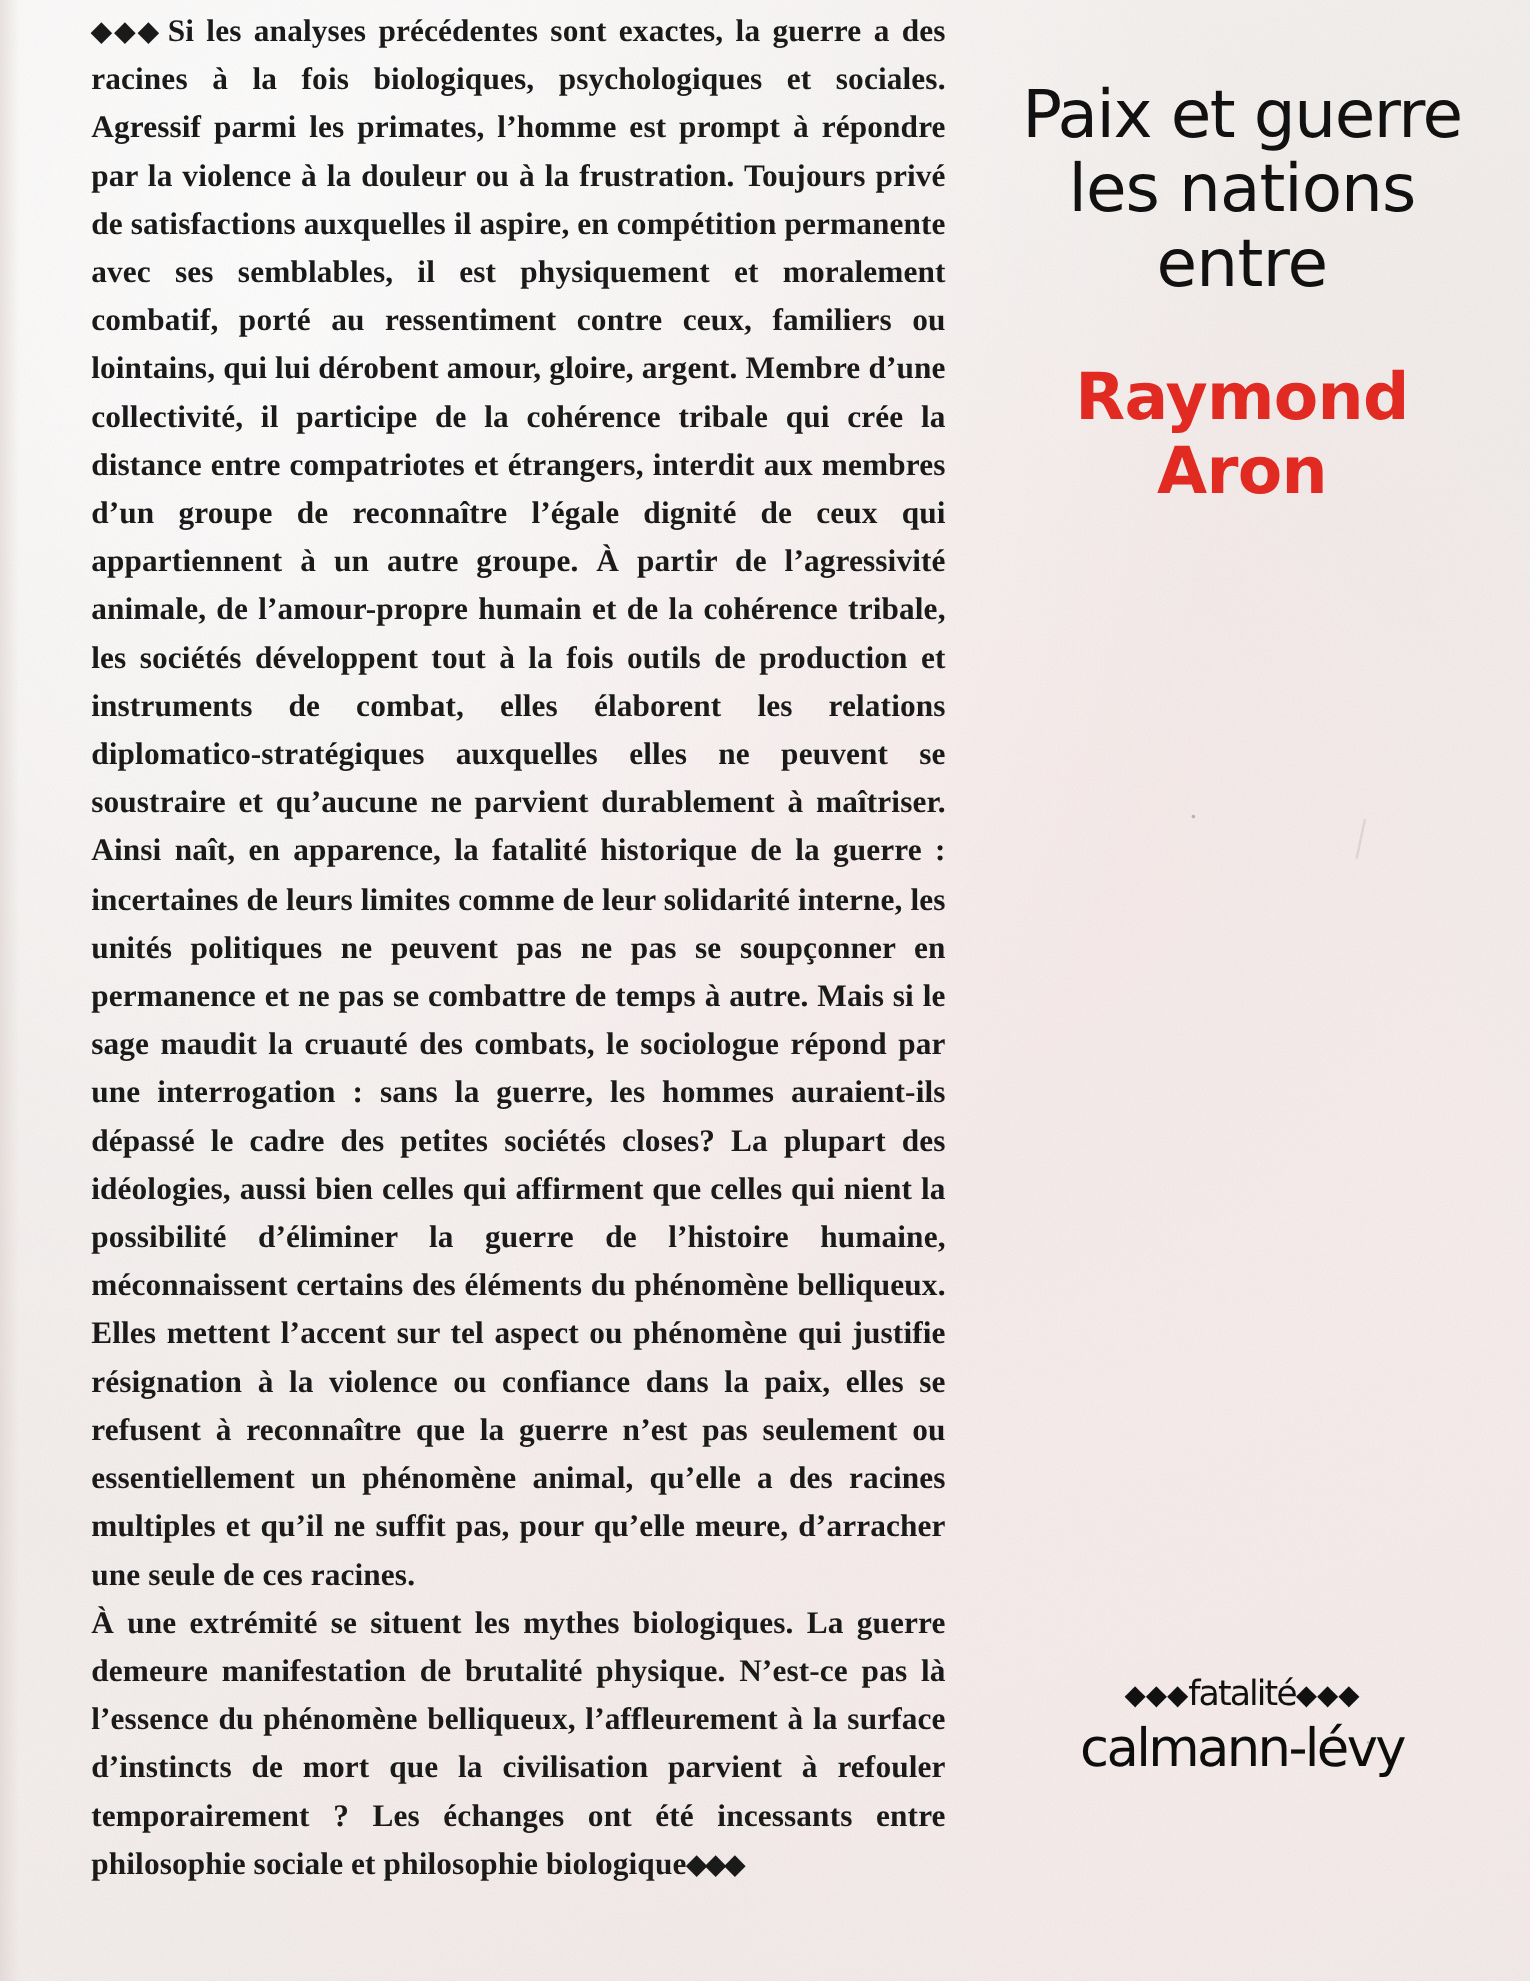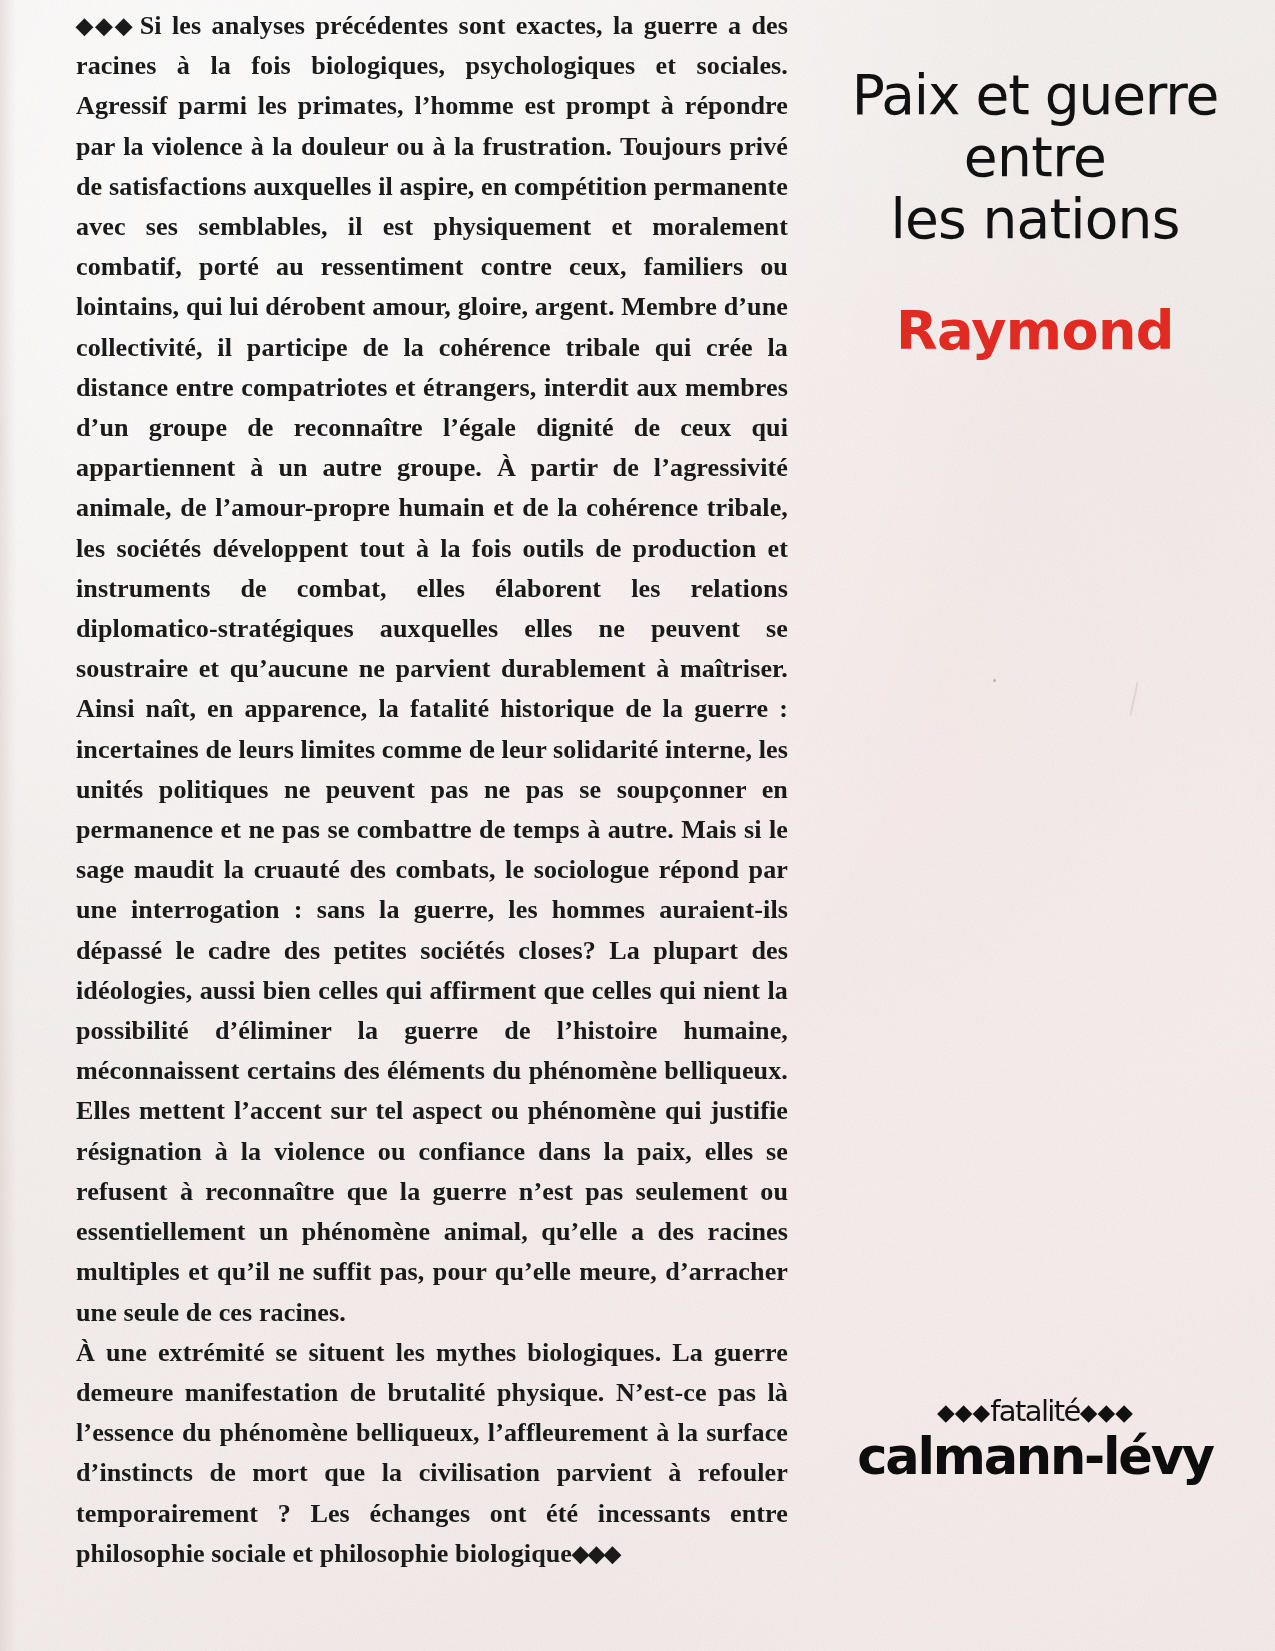--- a/index.html
+++ b/index.html
@@ -125,22 +125,22 @@
     letter-spacing: 0px;
     vertical-align: 1px;
   }
   .collection .pname {
     letter-spacing: -1.6px;
     font-size: 29px;
   }
   .imprint {
     margin-top: 6px;
     font-family: "DejaVu Sans", "Liberation Sans", sans-serif;
-    font-weight: bold;
-    font-size: 51px;
+    font-weight: normal;
+    font-size: 44px;
     line-height: 48px;
     color: #0d0d0d;
     letter-spacing: -2.2px;
     white-space: nowrap;
   }
 
   
   .edge-shade {
     position: absolute;
     left: 0; top: 0; bottom: 0; width: 16px;
@@ -177,26 +177,27 @@
 
   <div class="blurb">
     <p><span class="dia-lead">◆◆◆</span><span>Si les analyses précédentes sont exactes, la guerre a des racines à la fois biologiques, psychologiques et sociales. Agressif parmi les primates, l’homme est prompt à répondre par la violence à la douleur ou à la frustration. Toujours privé de satisfactions auxquelles il aspire, en compétition permanente avec ses semblables, il est physiquement et moralement combatif, porté au ressentiment contre ceux, familiers ou lointains, qui lui dérobent amour, gloire, argent. Membre d’une collectivité, il participe de la cohérence tribale qui crée la distance entre compatriotes et étrangers, interdit aux membres d’un groupe de reconnaître l’égale dignité de ceux qui appartiennent à un autre groupe. À partir de l’agressivité animale, de l’amour-propre humain et de la cohérence tribale, les sociétés développent tout à la fois outils de production et instruments de combat, elles élaborent les relations diplomatico-stratégiques auxquelles elles ne peuvent se soustraire et qu’aucune ne parvient durablement à maîtriser. Ainsi naît, en apparence, la fatalité historique de la guerre : incertaines de leurs limites comme de leur solidarité interne, les unités politiques ne peuvent pas ne pas se soupçonner en permanence et ne pas se combattre de temps à autre. Mais si le sage maudit la cruauté des combats, le sociologue répond par une interrogation : sans la guerre, les hommes auraient-ils dépassé le cadre des petites sociétés closes? La plupart des idéologies, aussi bien celles qui affirment que celles qui nient la possibilité d’éliminer la guerre de l’histoire humaine, méconnaissent certains des éléments du phénomène belliqueux. Elles mettent l’accent sur tel aspect ou phénomène qui justifie résignation à la violence ou confiance dans la paix, elles se refusent à reconnaître que la guerre n’est pas seulement ou essentiellement un phénomène animal, qu’elle a des racines multiples et qu’il ne suffit pas, pour qu’elle meure, d’arracher une seule de ces racines.</span></p>
     <p><span>À une extrémité se situent les mythes biologiques. La guerre demeure manifestation de brutalité physique. N’est-ce pas là l’essence du phénomène belliqueux, l’affleurement à la surface d’instincts de mort que la civilisation parvient à refouler temporairement ? Les échanges ont été incessants entre philosophie sociale et philosophie biologique</span><span class="dia-trail">◆◆◆</span></p>
   </div>
 
   <div class="right-panel">
 
     <div class="title-block">
       <span class="title-line l1">Paix et guerre</span>
+      <span class="title-line l3">les nations</span>
       <span class="title-line l2">entre</span>
-      <span class="title-line l3">les nations</span>
     </div>
 
     <div class="author-block">
       <span class="author-line">Raymond</span>
+      <span class="author-line">Aron</span>
     </div>
 
     <div class="publisher">
       <div class="collection"><span class="pdia">◆◆◆</span><span class="pname">fatalité</span><span class="pdia">◆◆◆</span></div>
       <div class="imprint">calmann-lévy</div>
     </div>
 
   </div>
 </div>
 

